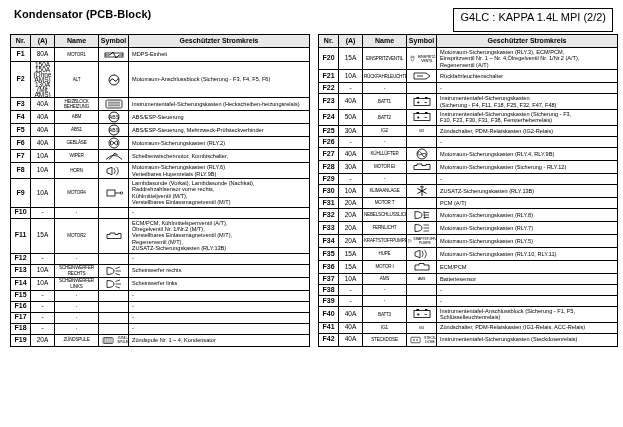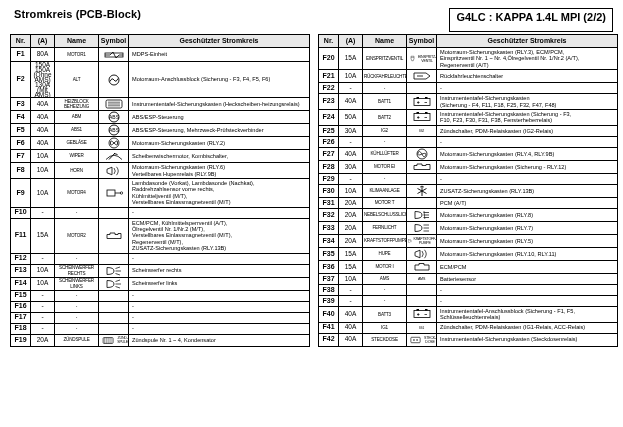--- a/index.html
+++ b/index.html
@@ -25,21 +25,21 @@
   }
   .doc-title{
     font-size:11px;
     font-weight:bold;
     letter-spacing:0.1px;
     padding-left:4px;
   }
   .badge{
     border:1px solid #000;
     font-size:11px;
-    font-weight:bold;
+    font-weight:normal;
     padding:2px 6px 8px 6px;
     background:#fff;
     line-height:12px;
     text-align:center;
   }
   .tables{
     display:flex;
     gap:8px;
   }
   table{
@@ -89,21 +89,21 @@
   .symwrap svg{display:block;}
   .amp-multi{font-size:4.4px;line-height:5px;}
   .nm2{display:block;}
 </style>
 </head>
 <body>
 
 <div class="page">
 
   <div class="topbar">
-    <div class="doc-title">Stromkreis (PCB-Block)</div>
+    <div class="doc-title">Kondensator (PCB-Block)</div>
     <div class="badge">G4LC : KAPPA 1.4L MPI (2/2)</div>
   </div>
 
   <div class="tables">
 
     <table>
       <colgroup>
         <col class="c-no">
           <col class="c-a">
           <col class="c-name">

